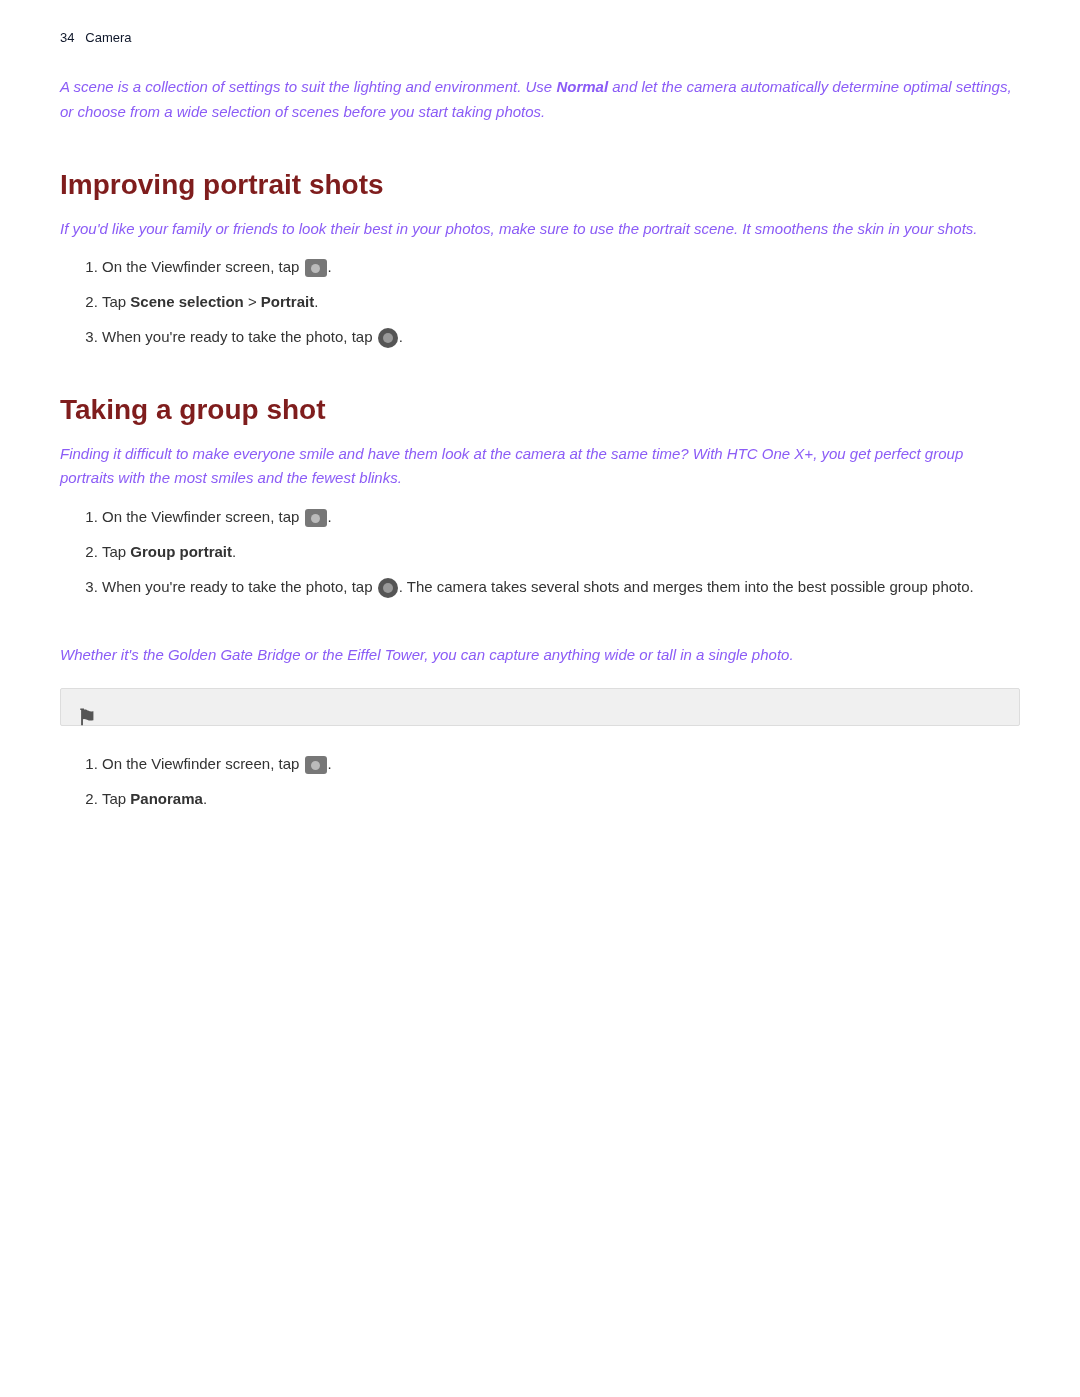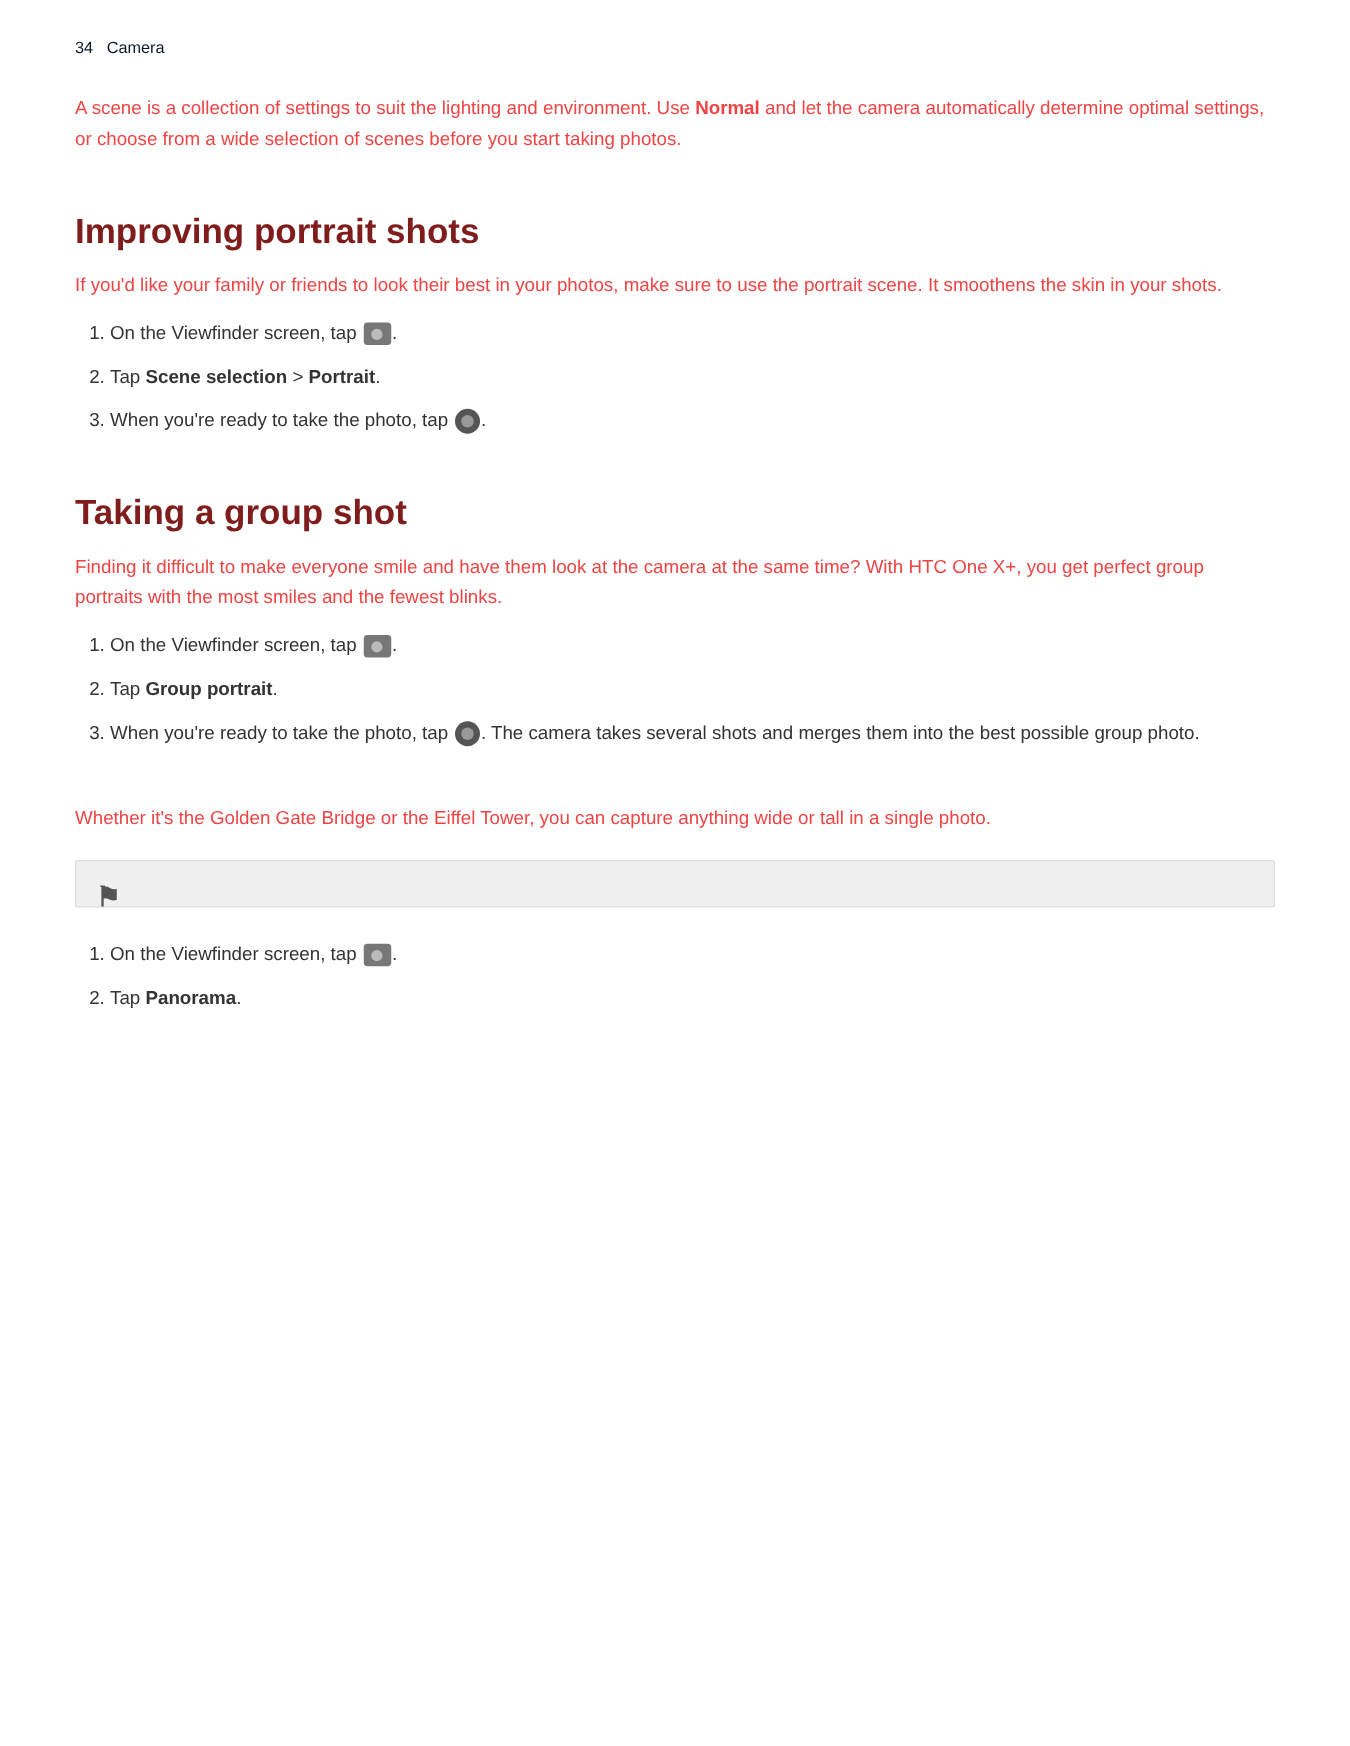--- a/index.html
+++ b/index.html
@@ -38,25 +38,26 @@
       margin-bottom: 16px;
     }
 
     .section {
       margin-bottom: 44px;
     }
 
     p {
       line-height: 1.65;
       margin-bottom: 14px;
-      color: #ef4444;
+      color: #8b5cf6;
+      font-style: italic;
     }
 
     ol {
-      margin-left: 28px;
+      margin-left: 42px;
       margin-top: 6px;
     }
 
     ol li {
       margin-bottom: 10px;
       line-height: 1.65;
       font-size: 15px;
     }
 
     .bold {

